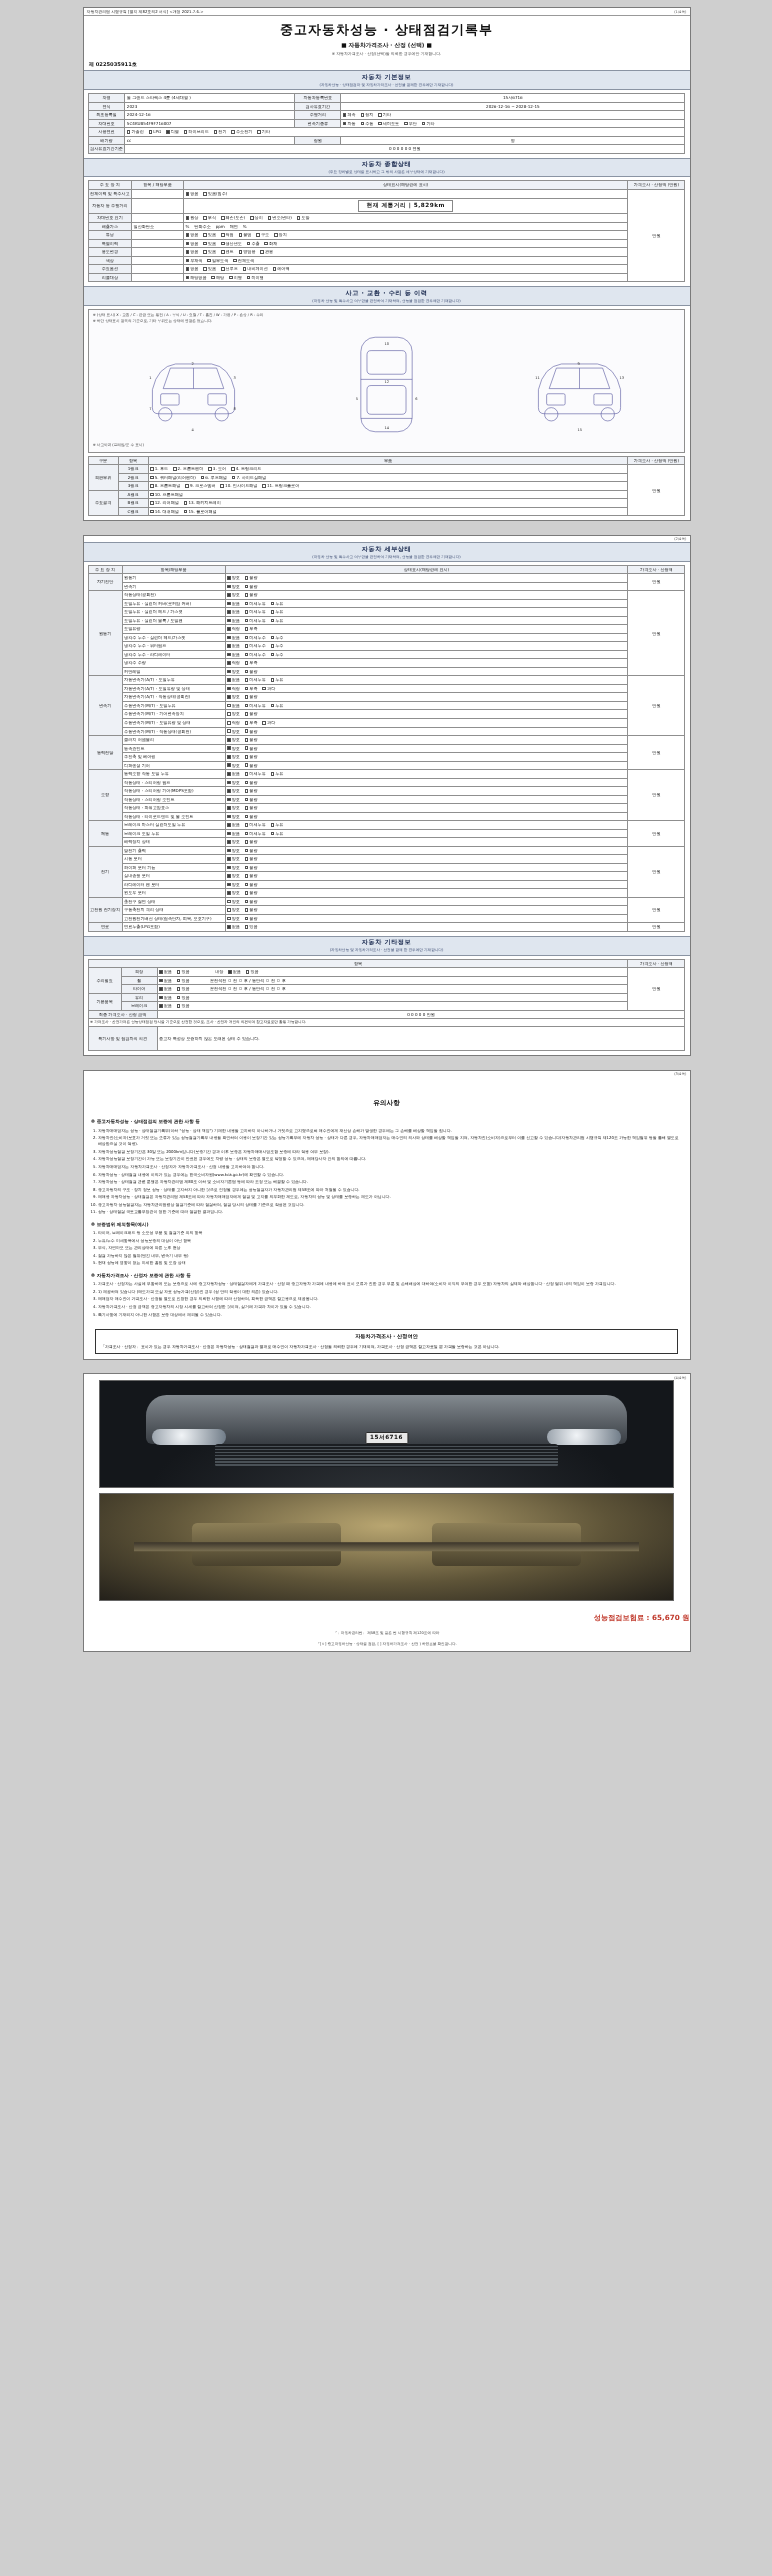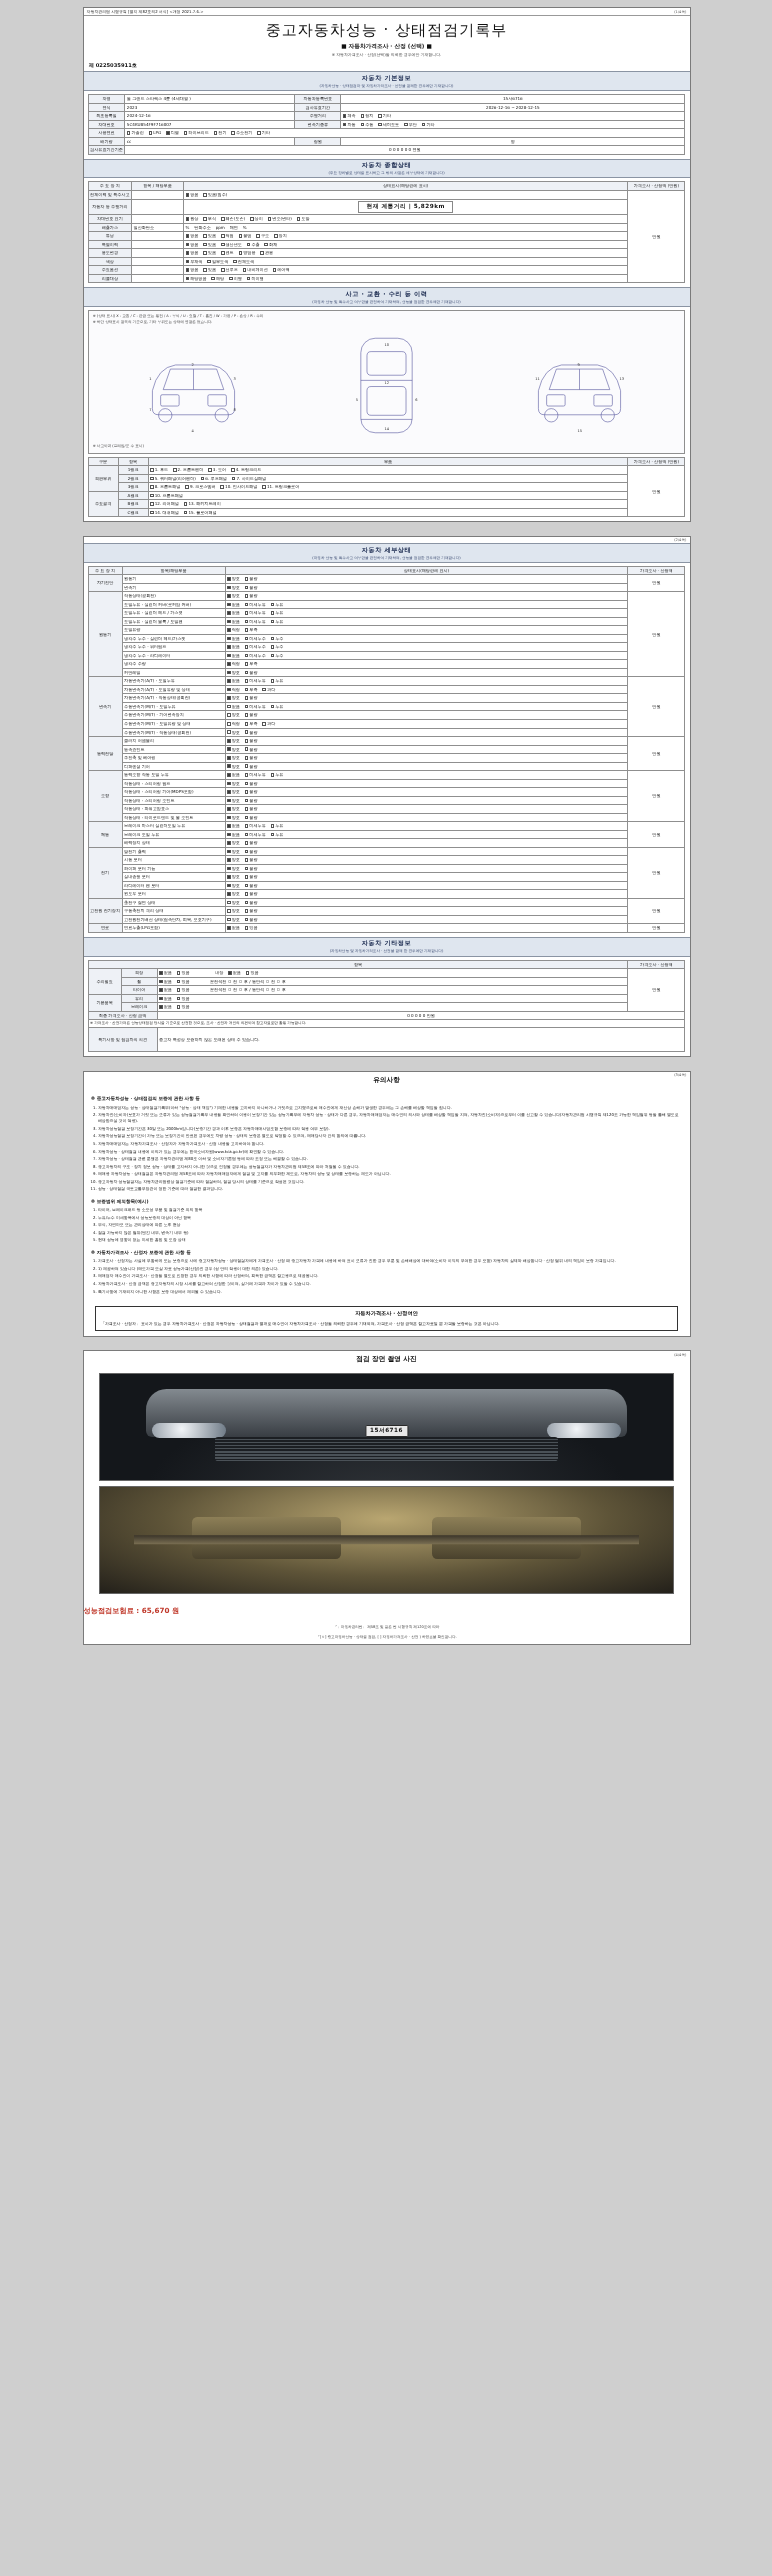--- a/index.html
+++ b/index.html
@@ -30,22 +30,22 @@
     padding: 1px 3.1px;
     display: flex;
     justify-content: space-between;
     background: #fff;
   }
   .docheader {
     text-align: center;
     padding: 5.2px 0 2.1px 0;
   }
   .docheader .title {
-    font-size: 15px;
-    font-weight: normal;
+    font-size: 13px;
+    font-weight: bold;
     letter-spacing: 1px;
     color: #111;
   }
   .docheader .subtitle {
     font-size: 5.7px;
     font-weight: bold;
     margin-top: 2.6px;
     color: #111;
   }
   .docheader .subnote {
@@ -191,20 +191,21 @@
     border-radius: 5.2px;
   }
   .photo .tankA { left: 16%; top: 28%; }
   .photo .tankB { right: 16%; top: 28%; }
   .section-title {
     text-align: center;
     font-size: 6.7px;
     font-weight: bold;
     padding: 4.1px 0 3.1px 0;
     color: #111;
+    margin-top: 24px;
   }
   .notice {
     font-size: 3.9px;
     line-height: 1.55;
     color: #111;
     padding: 2.1px 7.2px 6.2px 7.2px;
   }
   .notice h4 {
     font-size: 4.6px;
     margin: 5.2px 0 2.6px 0;
@@ -218,21 +219,21 @@
     font-size: 3.9px;
     line-height: 1.5;
   }
   .boxnote .bntitle {
     text-align: center;
     font-weight: bold;
     font-size: 5.2px;
     margin-bottom: 2.6px;
   }
   .fee {
-    text-align: left;
+    text-align: right;
     padding: 4.1px 0 7.2px 0;
   }
   .fee .feeline {
     font-size: 7.2px;
     font-weight: bold;
     color: #c0392b;
   }
   .footnote {
     font-size: 3.6px;
     text-align: center;
@@ -1035,21 +1036,20 @@
       </ol>
     </div>
     <div class="boxnote">
       <div class="bntitle">자동차가격조사 · 산정여안</div>
       <div>「가격조사 · 산정자」 표시가 있는 경우 자동차가격조사 · 산정은 자동차성능 · 상태점검과 별개로 매수인이 자동차가격조사 · 산정을 의뢰한 경우에 기재되며, 가격조사 · 산정 금액은 참고자료일 뿐 가격을 보증하는 것은 아닙니다.</div>
     </div>
   </div>
 
   <div class="sheet">
     <div class="pagemark">(4/4쪽)</div>
-    <div class="section-title">점검 장면 촬영 사진</div>
     <div class="photo-wrap">
       <div class="photo front">
         <div class="hood"></div>
         <div class="lampL"></div>
         <div class="lampR"></div>
         <div class="grille"></div>
         <div class="plate">15서6716</div>
       </div>
       <div class="photo under">
         <div class="tankA"></div>

